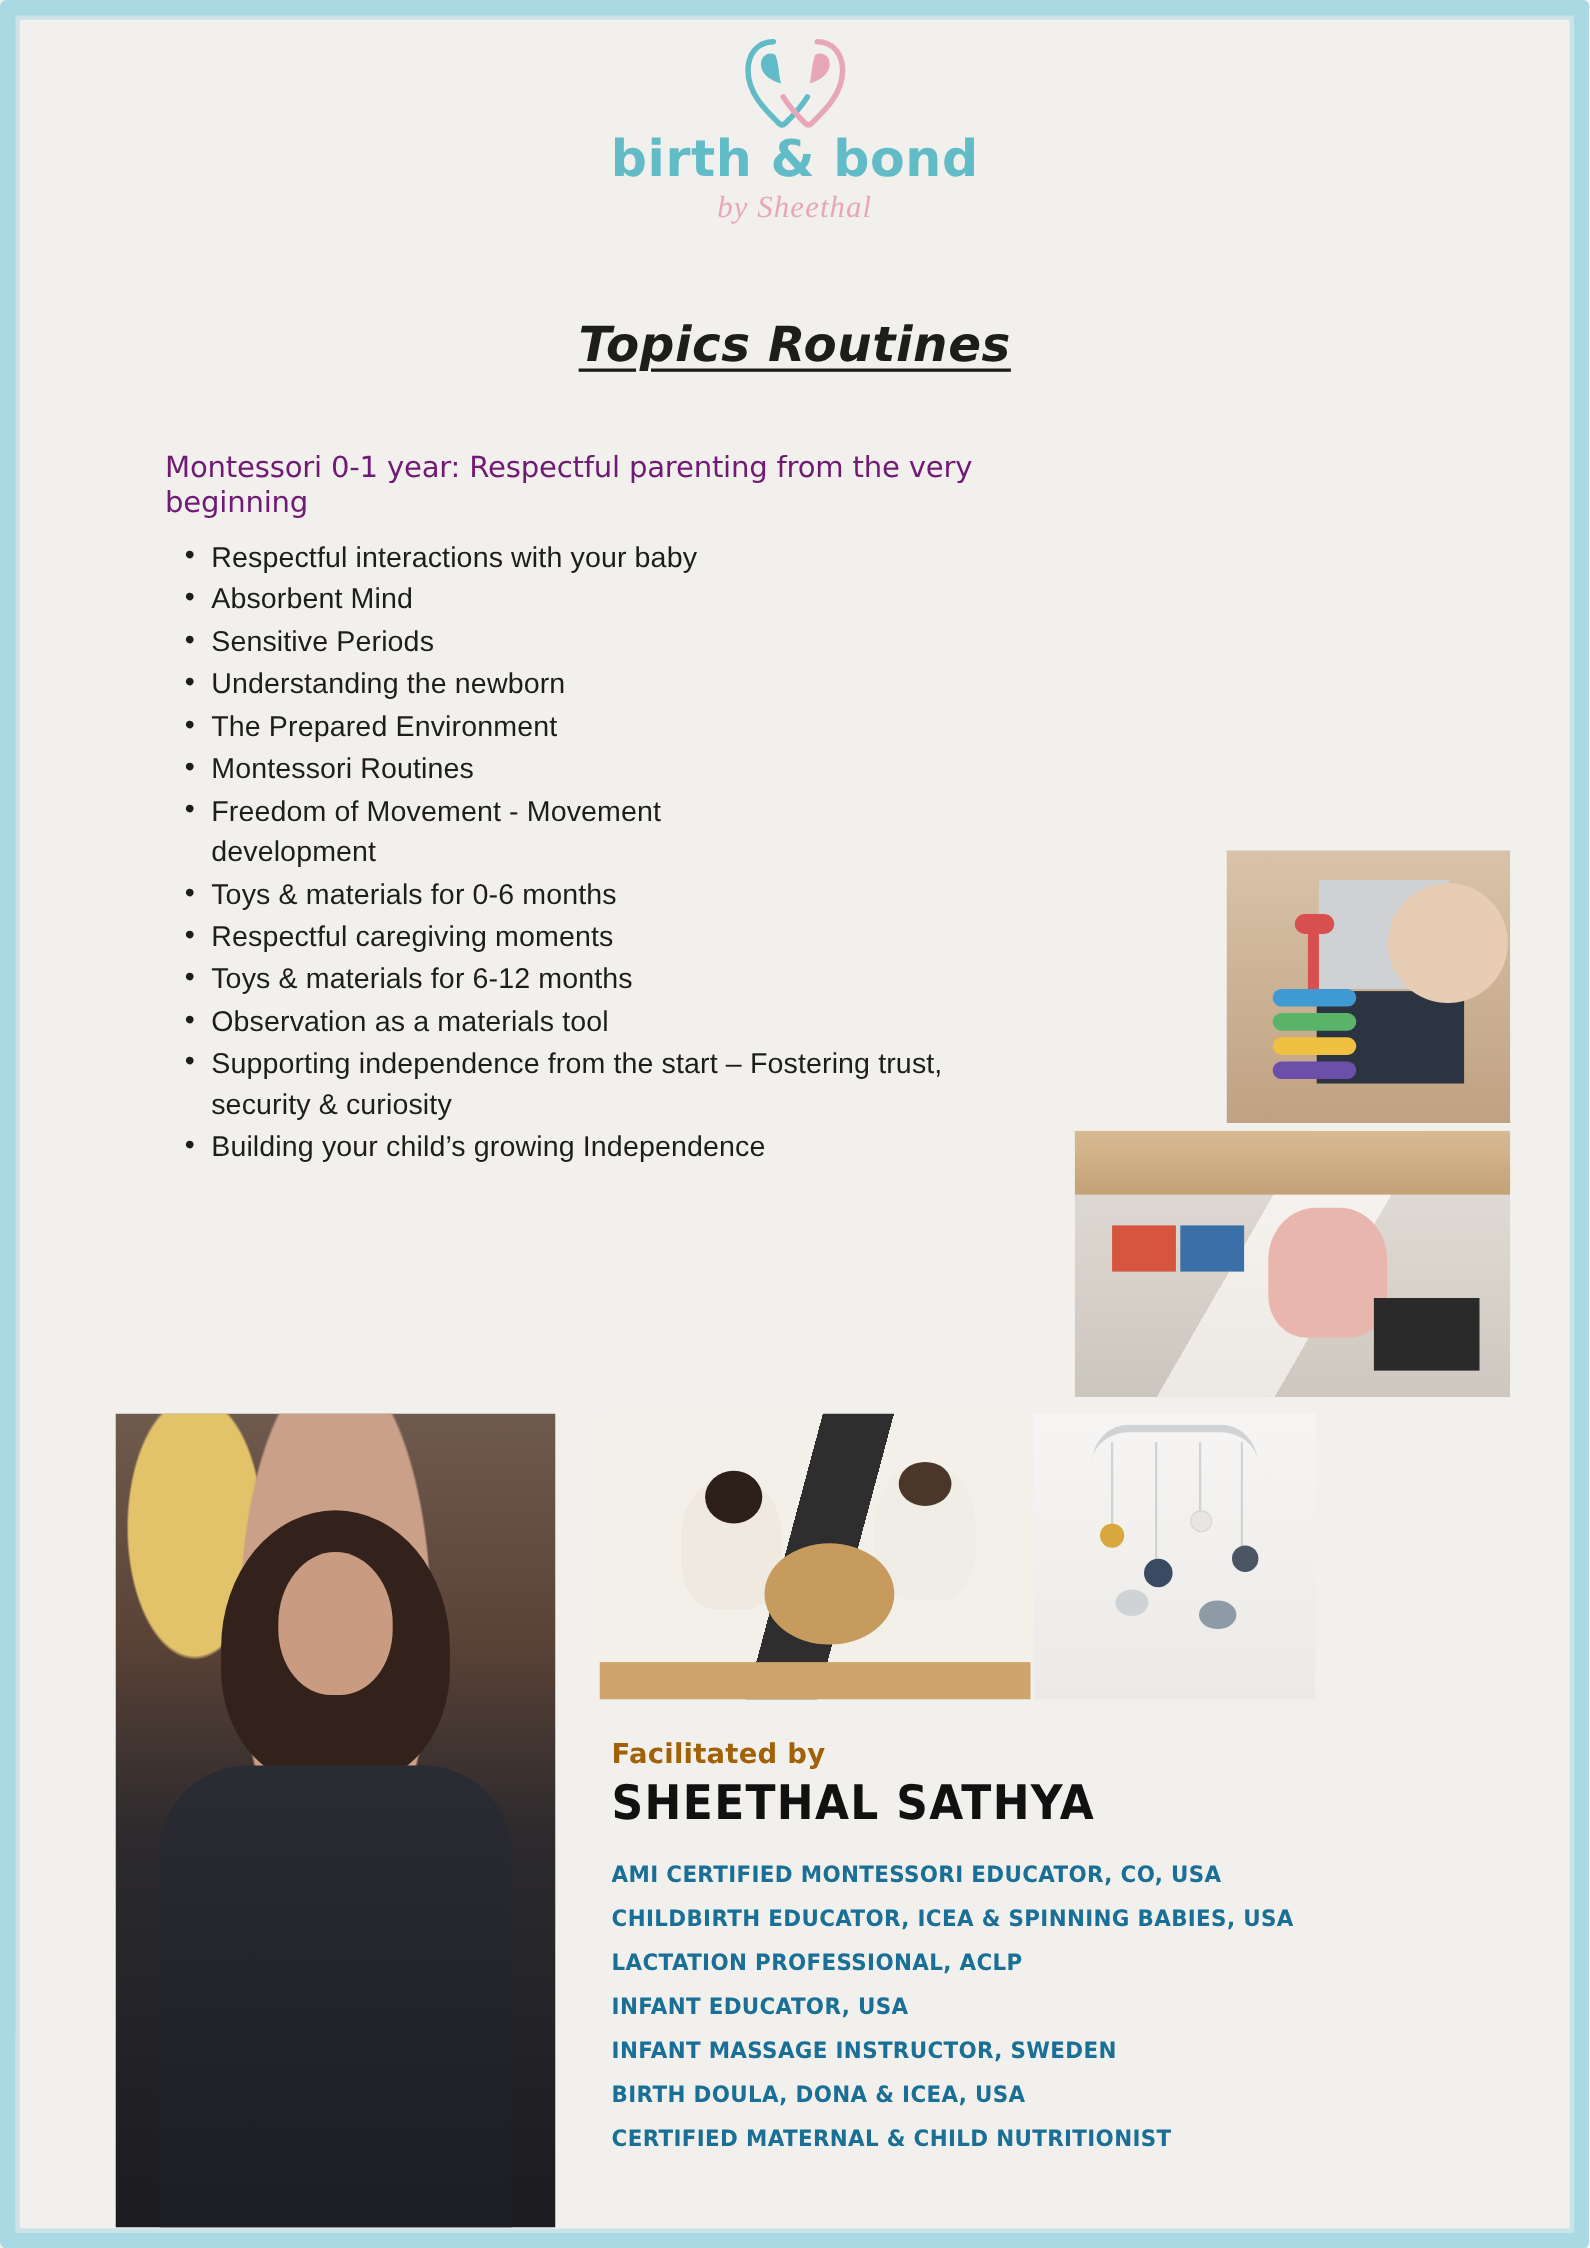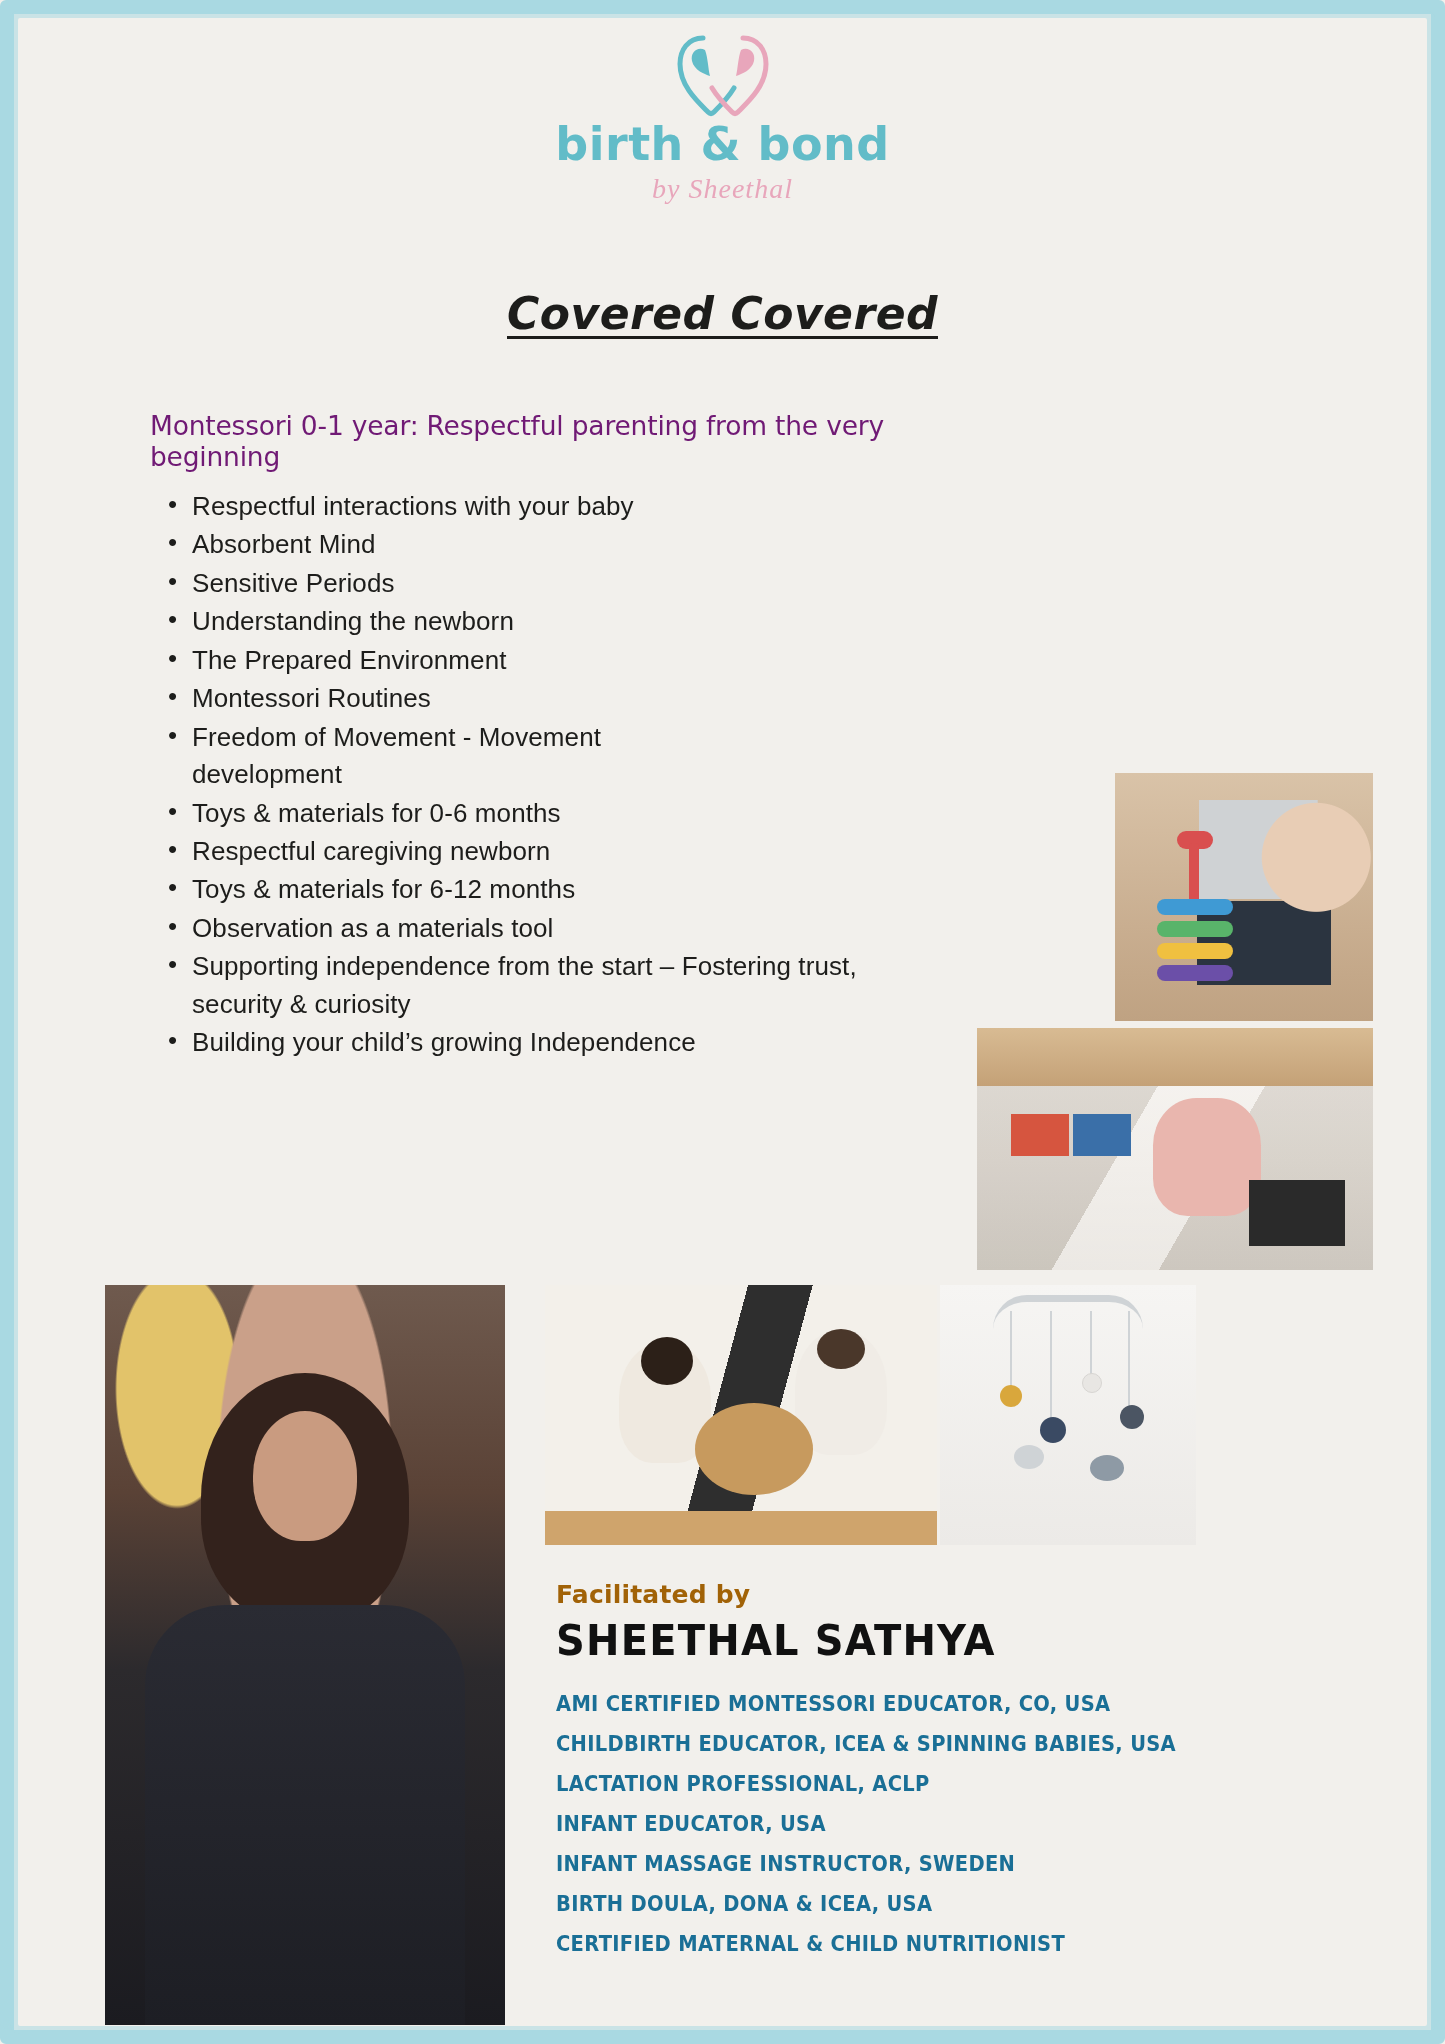--- a/index.html
+++ b/index.html
@@ -272,34 +272,34 @@
         <path d="M93 22 C100 18 108 24 106 33 C104 42 94 46 88 48 C90 40 90 30 93 22 Z" fill="#e8a6bb"></path>
       </svg>
       <div class="logo-name">
         <span>birth</span>
         <span class="amp">&amp;</span>
         <span>bond</span>
       </div>
       <div class="logo-sub">by Sheethal</div>
     </div>
 
-    <div class="title">Covered Covered</div>
+    <div class="title">Topics Routines</div>
 
     <div class="topics">
       <div class="topics-heading">Montessori 0-1 year: Respectful parenting from the very beginning</div>
       <ul class="topic-list">
         <li>Respectful interactions with your baby</li>
         <li>Absorbent Mind</li>
         <li>Sensitive Periods</li>
         <li>Understanding the newborn</li>
         <li>The Prepared Environment</li>
         <li>Montessori Routines</li>
         <li style="width:560px;">Freedom of Movement - Movement development</li>
         <li>Toys &amp; materials for 0-6 months</li>
-        <li>Respectful caregiving newborn</li>
+        <li>Respectful caregiving moments</li>
         <li>Toys &amp; materials for 6-12 months</li>
         <li>Observation as a materials tool</li>
         <li style="width:700px;">Supporting independence from the start – Fostering trust, security &amp; curiosity</li>
         <li>Building your child’s growing Independence</li>
       </ul>
     </div>
 
     <div class="ph photo-baby-stacker">
       <div class="art-stacker">
         <div class="knob"></div>

